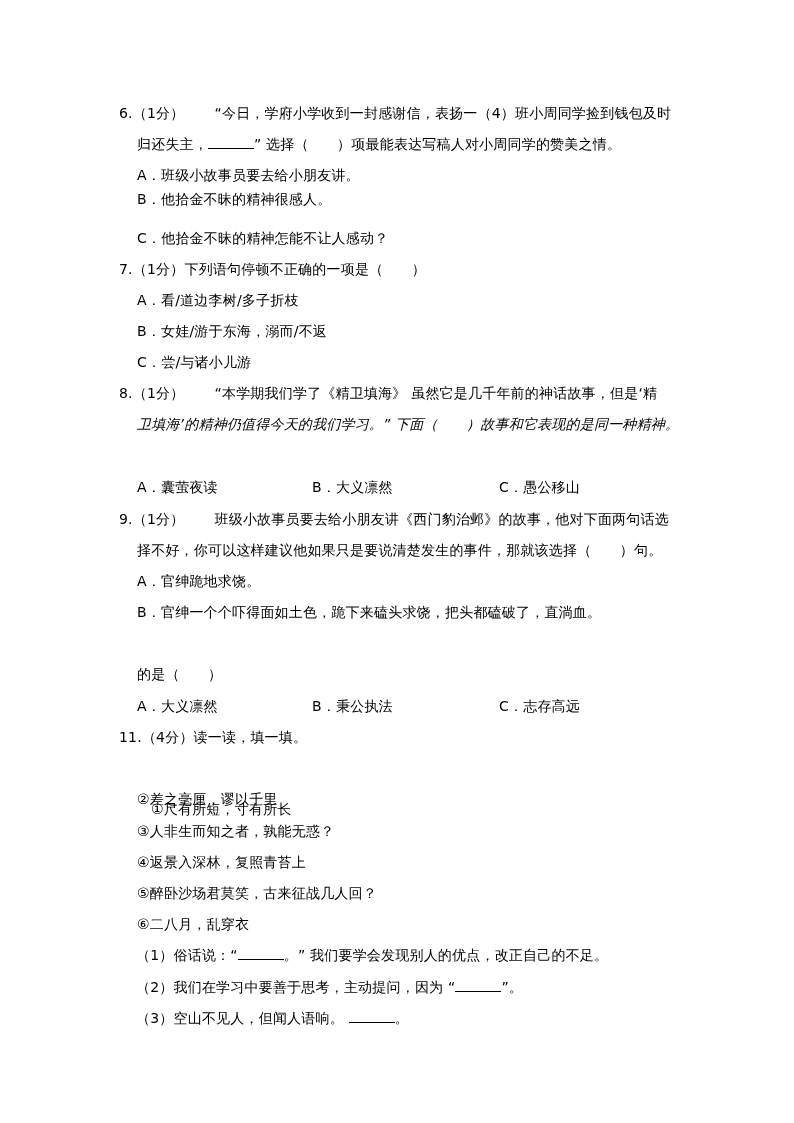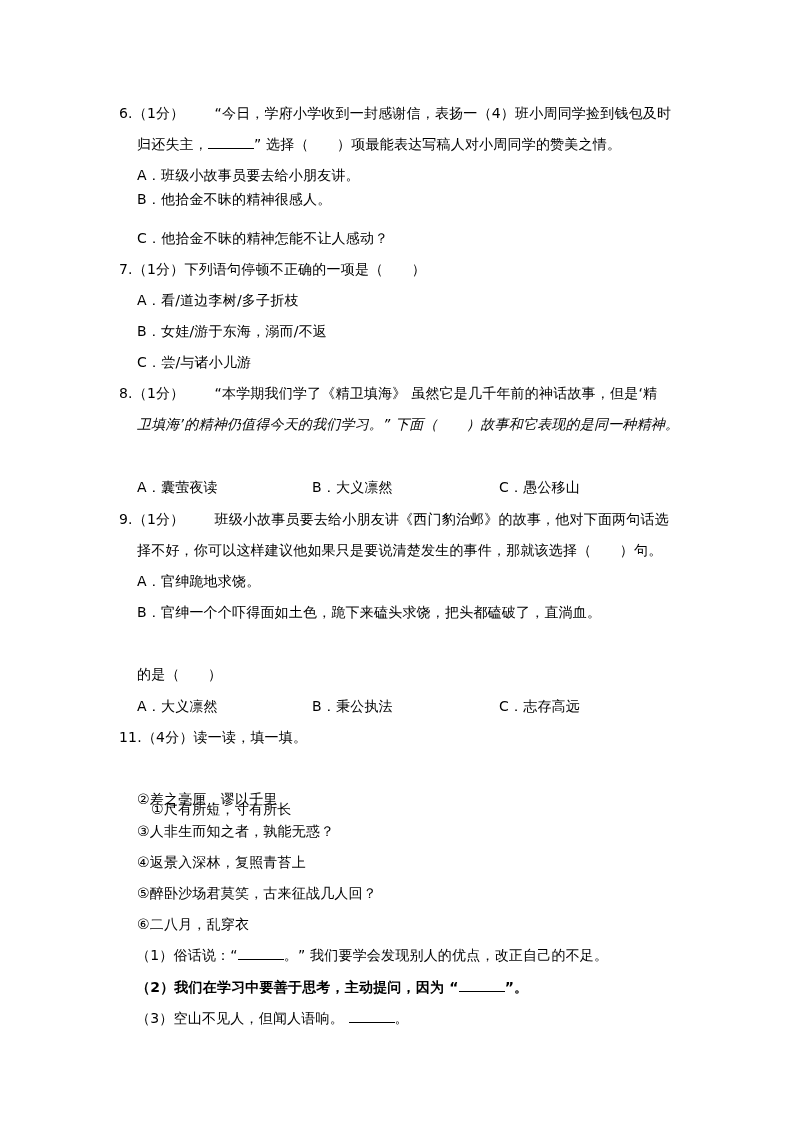--- a/index.html
+++ b/index.html
@@ -140,20 +140,20 @@
   <div class="line opt" style="top:884px;">
     <span>⑤醉卧沙场君莫笑，古来征战几人回？</span>
   </div>
   <div class="line opt" style="top:915px;">
     <span>⑥二八月，乱穿衣</span>
   </div>
 
   <div class="line" style="top:946px; left:136px;">
     <span>（1）俗话说：“</span><span class="blank w50"></span><span>。” 我们要学会发现别人的优点，改正自己的不足。</span>
   </div>
-  <div class="line" style="top:978px; left:136px;font-weight:bold;">
+  <div class="line" style="top:978px; left:136px;">
     <span>（2）我们在学习中要善于思考，主动提问，因为 “</span><span class="blank w50"></span><span>”。</span>
   </div>
   <div class="line" style="top:1009px; left:136px;">
     <span>（3）空山不见人，但闻人语响。 </span><span class="blank w50"></span><span>。</span>
   </div>
 
 </div>
 
 </body></html>

